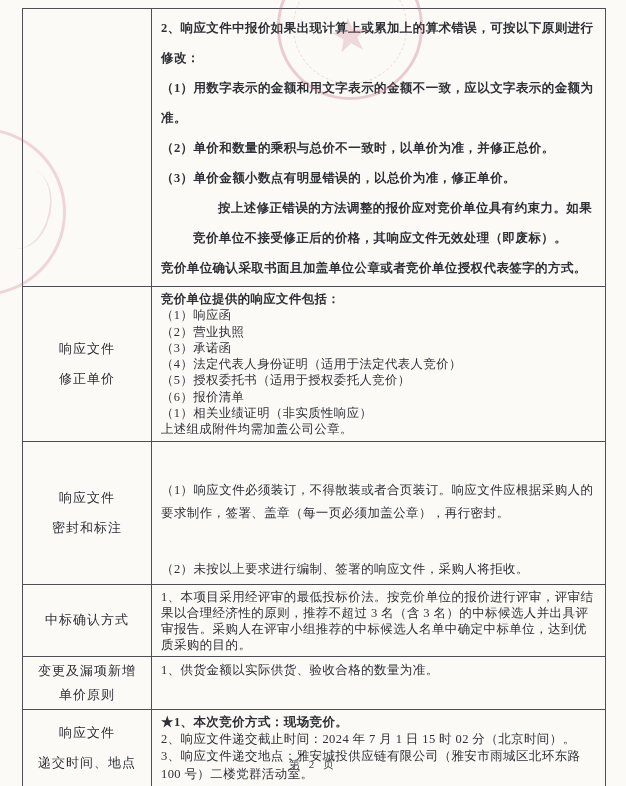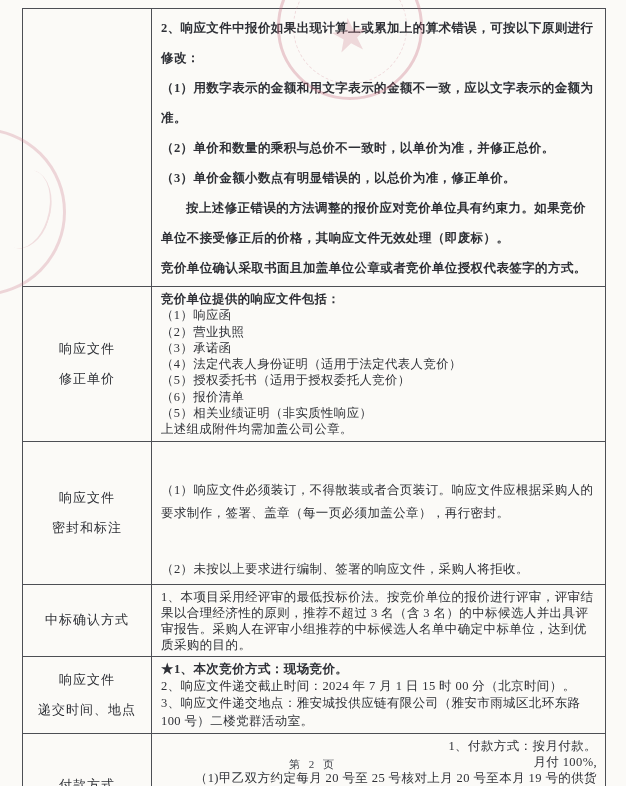--- a/index.html
+++ b/index.html
@@ -44,21 +44,21 @@
     padding:2px 2px;
   }
   .label-line{line-height:30px;white-space:nowrap;}
   td.content-cell{
     padding:4px 8px 3px 9px;
     font-size:12.5px;
     letter-spacing:0.4px;
   }
   .line{text-align:left;}
   .line.bold{font-weight:bold;}
-  .line.indent-2{text-indent:2em;}
+  .line.indent-2{text-indent:2em;margin-left:32px;}
   .u{text-underline-offset:3px;}
   
   .row-1{height:214px;} .row-1 .line{line-height:30px;font-weight:bold;}
   .row-2{height:146px;} .row-2 .line{line-height:16.3px;} .row-2 .content-cell{font-size:12.4px;}
   .row-3{height:74px;}  .row-3 .line{line-height:23px;margin-top:33px;}
   .row-4{height:56px;}  .row-4 .line{line-height:16px;}
   .row-5{height:47px;}  .row-5 .line{line-height:18px;} .row-5 .label-line{line-height:24px;}
   .row-6{height:71px;}  .row-6 .line{line-height:17.3px;}
   .row-7{height:96px;}  .row-7 .line{line-height:16px;text-align:right;}
   .row-4 .label-line,.row-7 .label-line,.row-8 .label-line{line-height:18px;text-align:center;}
@@ -152,21 +152,21 @@
             <div class="label-line">修正单价</div>
           </td>
           <td class="content-cell">
             <div class="line bold">竞价单位提供的响应文件包括：</div>
             <div class="line">（1）响应函</div>
             <div class="line">（2）营业执照</div>
             <div class="line">（3）承诺函</div>
             <div class="line">（4）法定代表人身份证明（适用于法定代表人竞价）</div>
             <div class="line">（5）授权委托书（适用于授权委托人竞价）</div>
             <div class="line">（6）报价清单</div>
-            <div class="line">（5）相关业绩证明（非实质性响应）</div>
+            <div class="line">（1）相关业绩证明（非实质性响应）</div>
             <div class="line">上述组成附件均需加盖公司公章。</div>
           </td>
         </tr>
         <tr class="row-3">
           <td class="label-cell">
             <div class="label-line">响应文件</div>
             <div class="label-line">密封和标注</div>
           </td>
           <td class="content-cell">
             <div class="line">（1）响应文件必须装订，不得散装或者合页装订。响应文件应根据采购人的要求制作，签署、盖章（每一页必须加盖公章），再行密封。</div>
@@ -174,28 +174,37 @@
           </td>
         </tr>
         <tr class="row-4">
           <td class="label-cell">
             <div class="label-line">中标确认方式</div>
           </td>
           <td class="content-cell">
             <div class="line">1、本项目采用经评审的最低投标价法。按竞价单位的报价进行评审，评审结果以合理经济性的原则，推荐不超过 3 名（含 3 名）的中标候选人并出具评审报告。采购人在评审小组推荐的中标候选人名单中确定中标单位，达到优质采购的目的。</div>
           </td>
         </tr>
+        <tr class="row-5">
+          <td class="label-cell">
+            <div class="label-line">变更及漏项新增</div>
+            <div class="label-line">单价原则</div>
+          </td>
+          <td class="content-cell">
+            <div class="line">1、供货金额以实际供货、验收合格的数量为准。</div>
+          </td>
+        </tr>
         <tr class="row-6">
           <td class="label-cell">
             <div class="label-line">响应文件</div>
             <div class="label-line">递交时间、地点</div>
           </td>
           <td class="content-cell">
             <div class="line bold"><span>★1、本次竞价方式：</span><span class="u">现场竞价</span><span>。</span></div>
-            <div class="line"><span>2、响应文件递交截止时间：</span><span class="u">2024</span><span> 年 </span><span class="u">7</span><span> 月 </span><span class="u">1</span><span> 日 </span><span class="u">15</span><span> 时 </span><span class="u">00</span><span> 分（北京时间）。</span></div>
+            <div class="line"><span>2、响应文件递交截止时间：</span><span class="u">2024</span><span> 年 </span><span class="u">7</span><span> 月 </span><span class="u">1</span><span> 日 </span><span class="u">15</span><span> 时 </span><span class="u">02</span><span> 分（北京时间）。</span></div>
             <div class="line">3、响应文件递交地点：雅安城投供应链有限公司（雅安市雨城区北环东路 100 号）二楼党群活动室。</div>
           </td>
         </tr>
         <tr class="row-7">
           <td class="label-cell">
             <div class="label-line">付款方式</div>
           </td>
           <td class="content-cell">
             <div class="line">1、付款方式：按月付款。</div>
             <div class="line">月付 100%,</div>

